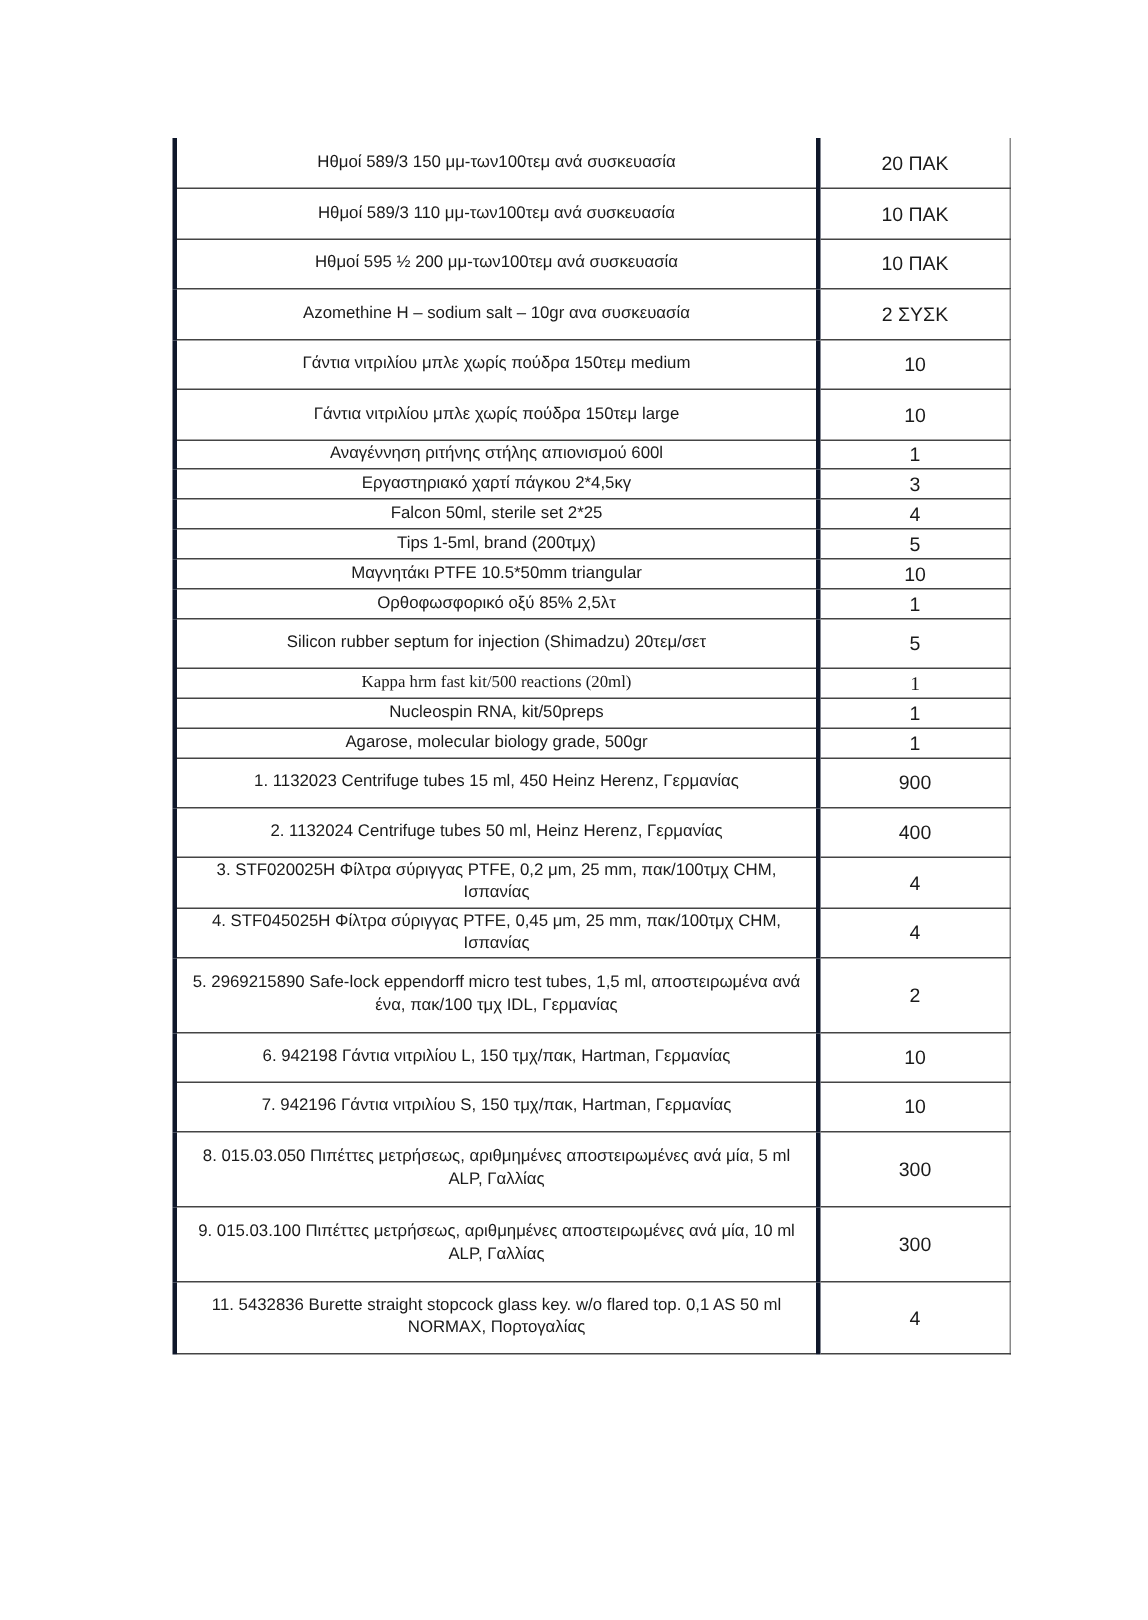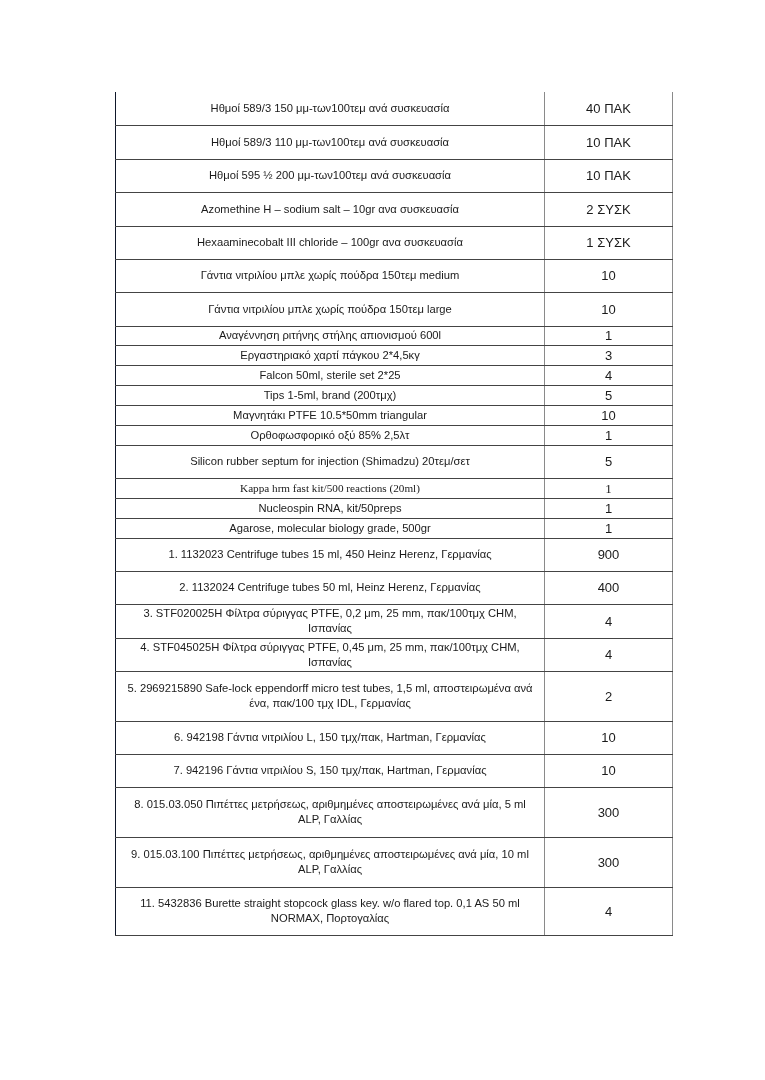--- a/index.html
+++ b/index.html
@@ -4,59 +4,55 @@
 <style>
   html, body { margin: 0; padding: 0; background: #ffffff; }
   body { width: 765px; height: 1080px; position: relative; overflow: hidden;
          font-family: "Liberation Sans", "DejaVu Sans", sans-serif; color: #1a1a1a; }
   .page { position: absolute; left: 0; top: 0; width: 765px; height: 1080px; background: #fff; }
   table.items {
     position: absolute; left: 115px; top: 92px; width: 557px;
     border-collapse: collapse; table-layout: fixed;
   }
   table.items td {
-    border-left: 1px solid #0f172a; border-right: 1px solid #8a8a8a;
+    border-left: 3px solid #0f172a; border-right: 1px solid #8a8a8a;
     border-bottom: 1px solid #444;
     text-align: center; vertical-align: middle; padding: 0 6px;
     font-size: 11.2px; line-height: 15px; box-sizing: border-box;
   }
   table.items td.desc { width: 429px; }
   table.items td.qty { width: 128px; font-size: 13px; }
   table.items td.desc span, table.items td.qty span { display: inline-block; }
 </style>
 </head>
 <body>
 
 <div class="page">
   <table class="items">
     <tbody id="rows">
   <tr style="height: 33px;">
     <td class="desc"><span>Ηθμοί 589/3 150 μμ-των100τεμ ανά συσκευασία</span></td>
-    <td class="qty"><span>40 ΠΑΚ</span></td>
+    <td class="qty"><span>20 ΠΑΚ</span></td>
   </tr>
 
   <tr style="height: 34px;">
     <td class="desc"><span>Ηθμοί 589/3 110 μμ-των100τεμ ανά συσκευασία</span></td>
     <td class="qty"><span>10 ΠΑΚ</span></td>
   </tr>
 
   <tr style="height: 33px;">
     <td class="desc"><span>Ηθμοί 595 ½ 200 μμ-των100τεμ ανά συσκευασία</span></td>
     <td class="qty"><span>10 ΠΑΚ</span></td>
   </tr>
 
   <tr style="height: 34px;">
     <td class="desc"><span>Azomethine H – sodium salt – 10gr ανα συσκευασία</span></td>
     <td class="qty"><span>2 ΣΥΣΚ</span></td>
   </tr>
 
-  <tr style="height: 33px;">
-    <td class="desc"><span>Hexaaminecobalt III chloride – 100gr ανα συσκευασία</span></td>
-    <td class="qty"><span>1 ΣΥΣΚ</span></td>
-  </tr>
 
   <tr style="height: 33px;">
     <td class="desc"><span>Γάντια νιτριλίου μπλε χωρίς πούδρα 150τεμ medium</span></td>
     <td class="qty"><span>10</span></td>
   </tr>
 
   <tr style="height: 34px;">
     <td class="desc"><span>Γάντια νιτριλίου μπλε χωρίς πούδρα 150τεμ large</span></td>
     <td class="qty"><span>10</span></td>
   </tr>

